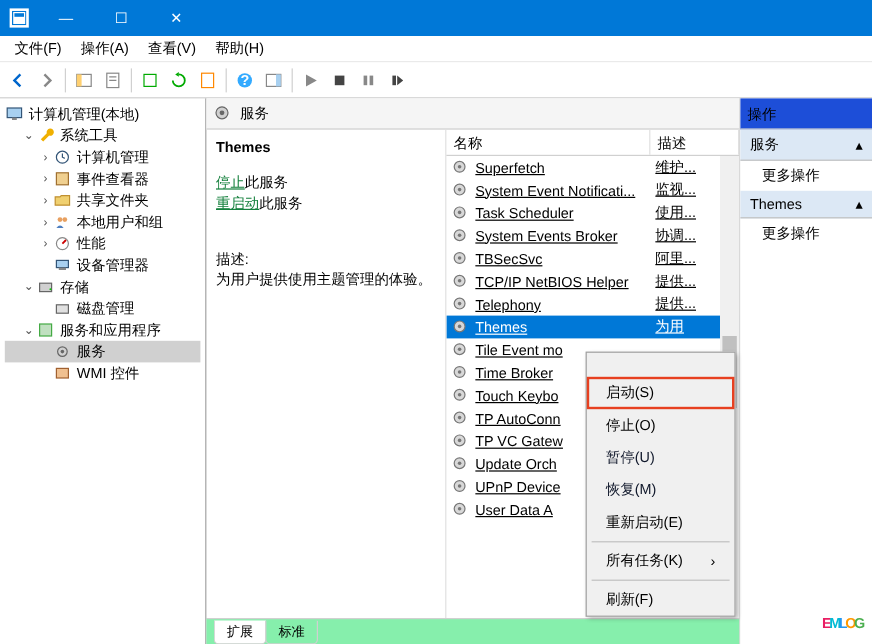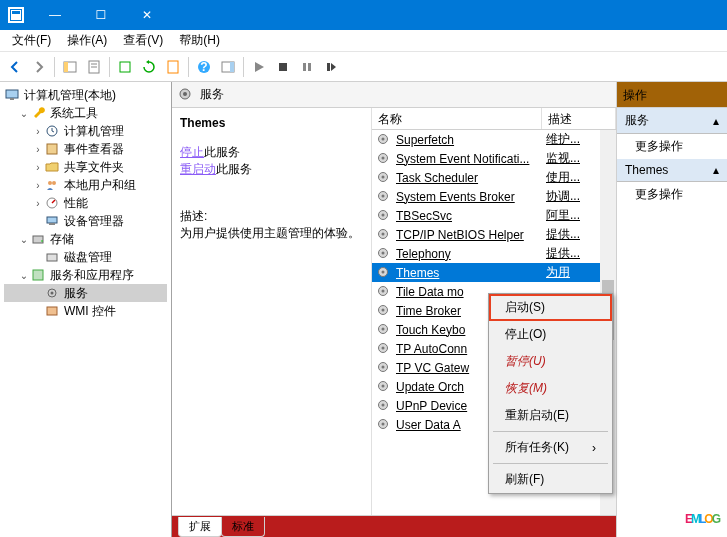--- a/index.html
+++ b/index.html
@@ -26,48 +26,48 @@
 .tree-item.selected { background: #d0d0d0; }
 .indent1 { padding-left: 14px; }
 .indent2 { padding-left: 28px; }
 
 .center { flex: 1; display: flex; flex-direction: column; border-right: 1px solid #d0d0d0; }
 .svcheader { height: 26px; background: #f5f5f5; border-bottom: 1px solid #d0d0d0; display: flex; align-items: center; padding-left: 6px; }
 .svcheader .sicon { width: 16px; height: 16px; margin-right: 6px; }
 .svcrow { flex: 1; display: flex; overflow: hidden; }
 .detailpane { width: 200px; padding: 8px; border-right: 1px solid #e0e0e0; }
 .detailpane .svcname { font-weight: bold; margin-bottom: 14px; }
-.detailpane .link { color: #8b5cf6; text-decoration: underline; display: inline; }
+.detailpane .link { color: #15803d; text-decoration: underline; display: inline; }
 .detailpane .desclabel { margin-top: 30px; }
 
 .listpane { flex: 1; display: flex; flex-direction: column; position: relative; }
 .listhead { display: flex; height: 22px; border-bottom: 1px solid #d0d0d0; }
 .listhead .col { padding: 3px 6px; border-right: 1px solid #e0e0e0; }
 .col-name { width: 170px; }
 .col-desc { flex: 1; }
 .listbody { flex: 1; overflow-y: auto; position: relative; }
 .svcitem { display: flex; height: 19px; align-items: center; text-decoration: underline; }
 .svcitem.sel { background: #0078d7; color: #fff; }
 .svcitem .gicon { width: 16px; height: 16px; margin: 0 4px; flex-shrink: 0; }
 .svcitem .sname { width: 150px; white-space: nowrap; overflow: hidden; text-overflow: ellipsis; }
 .svcitem .sdesc { white-space: nowrap; overflow: hidden; }
 
-.tabstrip { height: 22px; border-top: 1px solid #d0d0d0; display: flex; align-items: flex-end; padding-left: 6px; background: #b91c1c; }
+.tabstrip { height: 22px; border-top: 1px solid #d0d0d0; display: flex; align-items: flex-end; padding-left: 6px; background: #86efac; }
 .tab { padding: 2px 10px; border: 1px solid #d0d0d0; border-top: none; border-radius: 0 0 4px 4px; margin-right: -1px; font-size: 11px; }
 .tab.active { background: #fff; }
 
 .actionpane { width: 110px; background: #fff; }
-.actionhead { height: 26px; background: #a16207; border-bottom: 1px solid #d0d0d0; padding: 5px 6px; font-weight: normal; }
+.actionhead { height: 26px; background: #1d4ed8; border-bottom: 1px solid #d0d0d0; padding: 5px 6px; font-weight: normal; }
 .actiongrp { background: #dce8f5; padding: 4px 8px; border-bottom: 1px solid #c0c0c0; display: flex; justify-content: space-between; align-items: center; }
 .actionitem { padding: 4px 8px 4px 18px; }
 
 .ctxmenu { position: absolute; left: 488px; top: 293px; width: 125px; background: #f0f0f0; border: 1px solid #a0a0a0; box-shadow: 2px 2px 4px rgba(0,0,0,0.3); z-index: 100; }
 .ctxmenu .ci { padding: 5px 16px; display: flex; justify-content: space-between; align-items: center; }
-.ctxmenu .ci.disabled { color: #b91c1c; font-style: italic; }
-.ctxmenu .ci.highlight { outline: 2px solid #e74020; outline-offset: -2px; }
+.ctxmenu .ci.disabled { color: #0f172a; }
+.ctxmenu .ci.highlight { outline: 2px solid #e74020; outline-offset: -2px; margin-top: 20px; }
 .ctxmenu .csep { height: 1px; background: #c0c0c0; margin: 2px 4px; }
 
 .watermark { position: absolute; right: 8px; bottom: 4px; font-size: 42px; font-weight: 900; letter-spacing: -2px; z-index: 200; }
 .watermark .c1 { color: #e91e63; }
 .watermark .c2 { color: #00bcd4; }
 .watermark .c3 { color: #2196f3; }
 .watermark .c4 { color: #ff9800; }
 .watermark .c5 { color: #4caf50; }
 
 svg { display: block; }
@@ -423,21 +423,21 @@
               <span class="sname">Themes</span>
               <span class="sdesc">为用</span>
             </div>
             <div class="svcitem">
               <span class="gicon">
                 <svg width="14" height="14">
                   <circle cx="7" cy="7" r="4.5" fill="#d8d8d8" stroke="#777"></circle>
                   <circle cx="7" cy="7" r="1.5" fill="#777"></circle>
                 </svg>
               </span>
-              <span class="sname">Tile Data mo</span>
+              <span class="sname">Tile Event mo</span>
               <span class="sdesc"></span>
             </div>
             <div class="svcitem">
               <span class="gicon">
                 <svg width="14" height="14">
                   <circle cx="7" cy="7" r="4.5" fill="#d8d8d8" stroke="#777"></circle>
                   <circle cx="7" cy="7" r="1.5" fill="#777"></circle>
                 </svg>
               </span>
               <span class="sname">Time Broker</span>

